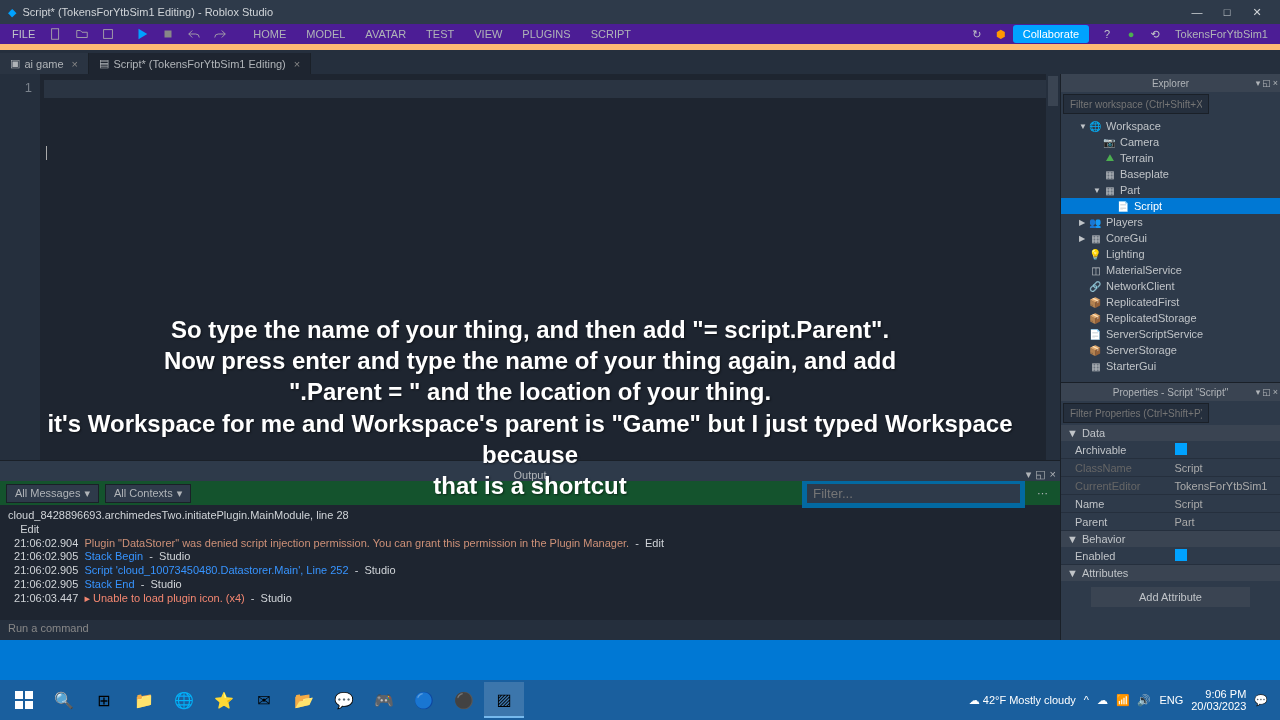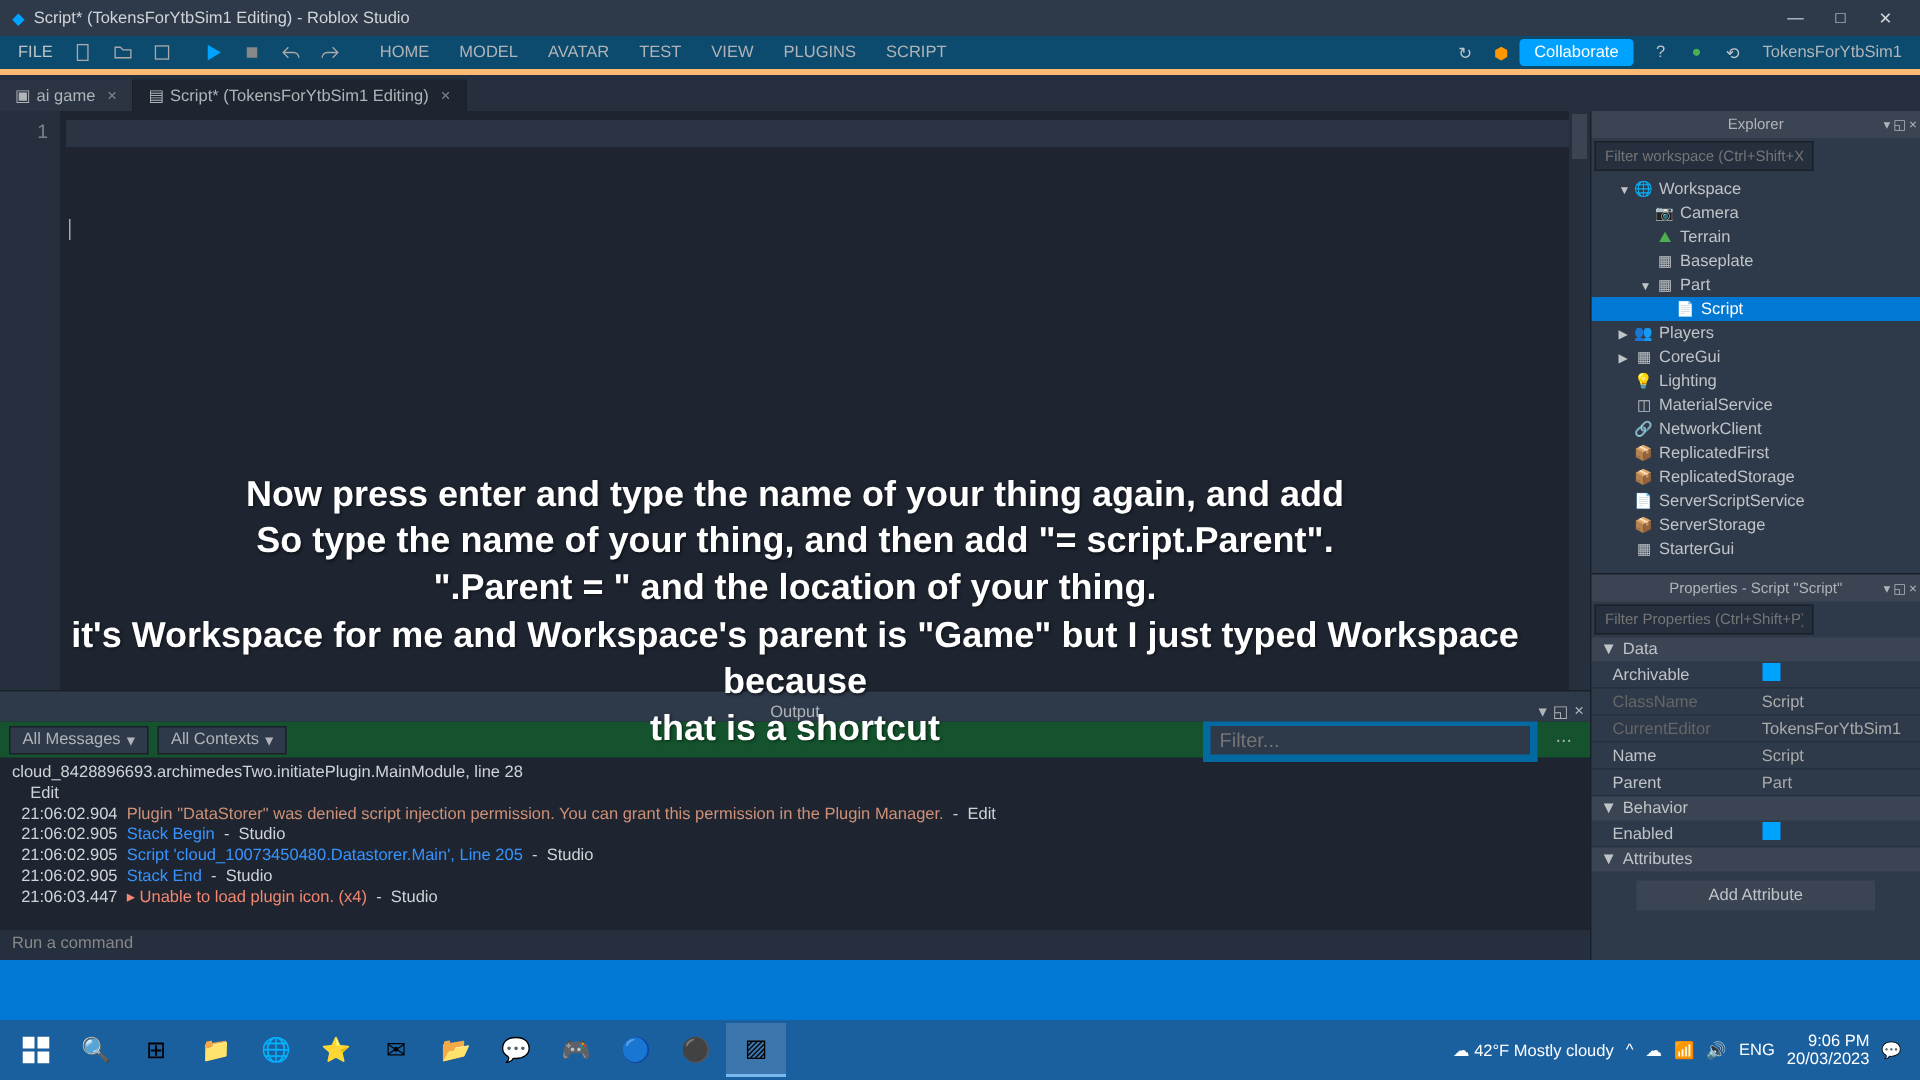--- a/index.html
+++ b/index.html
@@ -3,21 +3,21 @@
 <meta charset="utf-8">
 <style>
 * { margin: 0; padding: 0; box-sizing: border-box; font-family: 'Segoe UI', Tahoma, sans-serif; }
 body { width: 1280px; height: 720px; background: #0078d4; overflow: hidden; position: relative; }
 
 .titlebar { height: 24px; background: #2e3a4a; display: flex; align-items: center; padding: 0 8px; color: #d0d4d8; font-size: 11px; }
 .titlebar .icon { margin-right: 6px; color: #00a2ff; }
 .titlebar .spacer { flex: 1; }
 .titlebar .winbtn { width: 30px; text-align: center; cursor: pointer; }
 
-.menubar { height: 26px; background: #0c4a6e; display: flex; align-items: center; padding: 0 4px; font-size: 11px; color: #c0c4c8; border-bottom: 4px solid #fdba74; text-align: center; }
+.menubar { height: 26px; background: #4c1d95; display: flex; align-items: center; padding: 0 4px; font-size: 11px; color: #c0c4c8; border-bottom: 6px solid #fdba74; text-align: center; }
 .menubar .file { padding: 0 8px; }
 .menubar .mbtn { width: 24px; height: 20px; display: flex; align-items: center; justify-content: center; margin: 0 1px; cursor: pointer; }
 .menubar .mbtn svg { width: 14px; height: 14px; }
 .menubar .play svg { fill: #00a2ff; }
 .menubar .tab { padding: 0 10px; color: #b0b4b8; cursor: pointer; }
 .menubar .rspacer { flex: 1; }
 .menubar .collab { background: #00a2ff; color: #fff; padding: 3px 10px; border-radius: 3px; font-size: 11px; margin-right: 6px; }
 .menubar .ricon { width: 18px; height: 18px; margin: 0 3px; display: flex; align-items: center; justify-content: center; }
 .menubar .user { padding: 0 8px; color: #b0b4b8; }
 
@@ -175,22 +175,22 @@
       <div class="code">
         <div class="line1"></div>
       </div>
       <div class="cursor"></div>
       <div class="scrollbar-v">
           <div class="thumb"></div>
         </div>
     </div>
 
     <div class="overlay-text">
+      <div>So type the name of your thing, and then add "= script.Parent".</div>
       <div>Now press enter and type the name of your thing again, and add</div>
-      <div>So type the name of your thing, and then add "= script.Parent".</div>
       <div>".Parent = " and the location of your thing.</div>
       <div>it's Workspace for me and Workspace's parent is "Game" but I just typed Workspace because</div>
       <div>that is a shortcut</div>
     </div>
 
     <div class="output-panel">
       <div class="output-header">
         <span>Output</span>
         <div class="hicons">
           <span>▾</span>
@@ -208,21 +208,21 @@
             <span>▾</span>
           </div>
         <input class="filt" placeholder="Filter..." style="">
         <span style="margin:0 6px">⋯</span>
       </div>
       <div class="output-body">
         <div class="ln c-white">cloud_8428896693.archimedesTwo.initiatePlugin.MainModule, line 28</div>
         <div class="ln c-white">    Edit</div>
         <div class="ln"><span class="c-white">  21:06:02.904</span><span class="c-orange">  Plugin "DataStorer" was denied script injection permission. You can grant this permission in the Plugin Manager.</span><span class="c-white">  -  Edit</span></div>
         <div class="ln"><span class="c-white">  21:06:02.905</span><span class="c-blue">  Stack Begin</span><span class="c-white">  -  Studio</span></div>
-        <div class="ln"><span class="c-white">  21:06:02.905</span><span class="c-blue">  Script 'cloud_10073450480.Datastorer.Main', Line 205</span><span class="c-white">  -  Studio</span></div>
+        <div class="ln"><span class="c-white">  21:06:02.905</span><span class="c-blue">  Script 'cloud_10073450480.Datastorer.Main', Line 252</span><span class="c-white">  -  Studio</span></div>
         <div class="ln"><span class="c-white">  21:06:02.905</span><span class="c-blue">  Stack End</span><span class="c-white">  -  Studio</span></div>
         <div class="ln"><span class="c-white">  21:06:03.447</span><span class="c-red">  ▸ Unable to load plugin icon. (x4)</span><span class="c-white">  -  Studio</span></div>
       </div>
       <div class="cmd-line"><span>Run a command</span></div>
     </div>
   </div>
 
   <div class="right-panels">
     <div class="explorer">
       <div class="panel-header">

